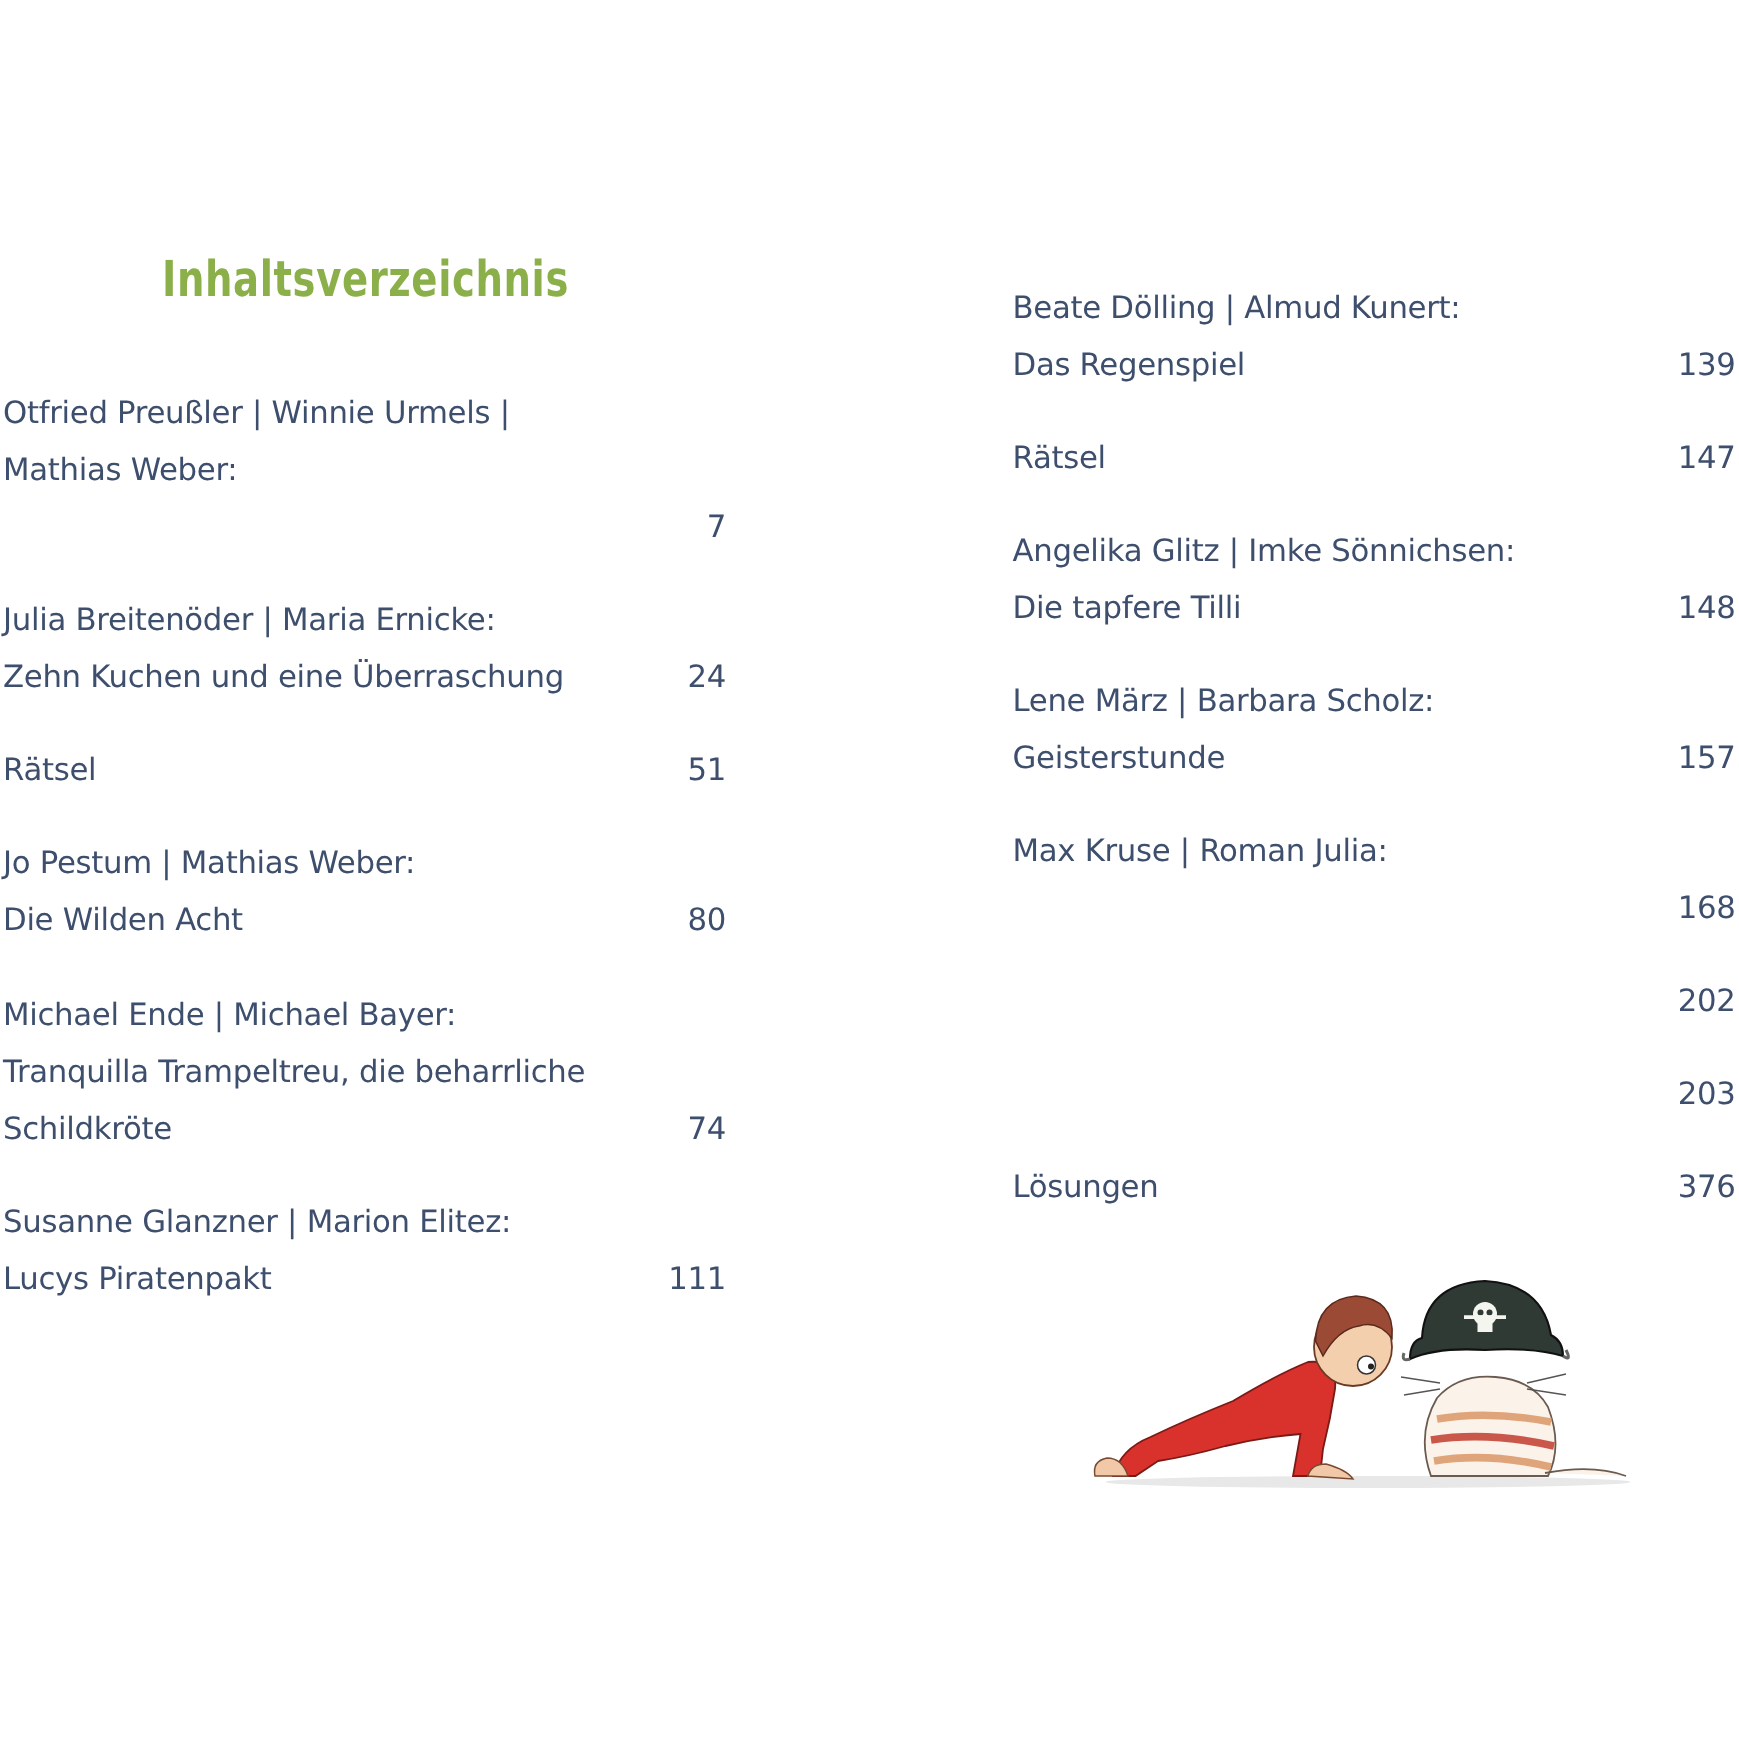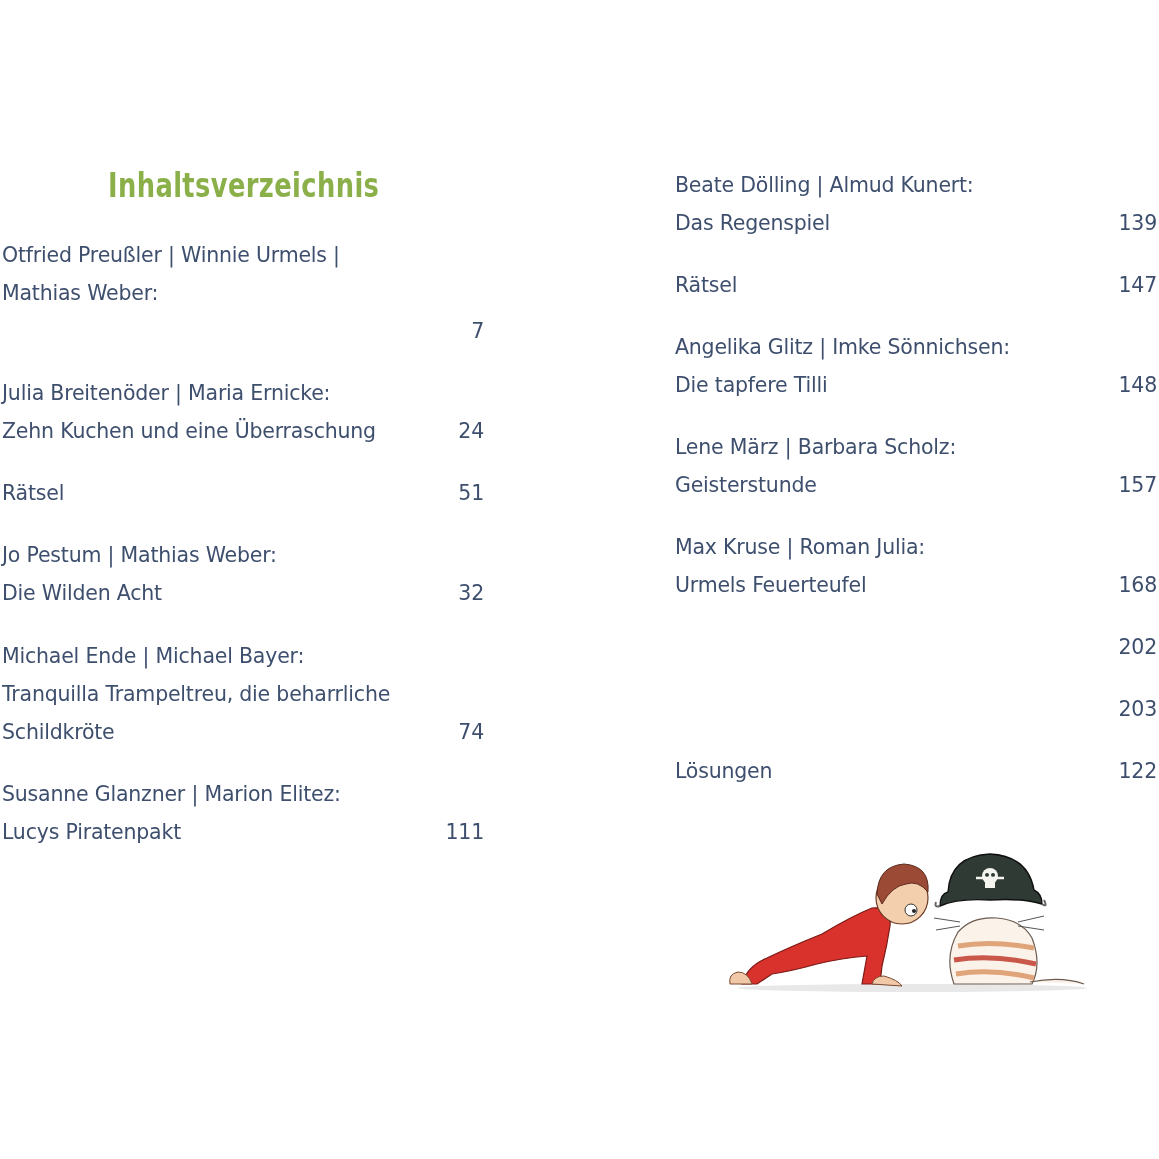--- a/index.html
+++ b/index.html
@@ -36,20 +36,21 @@
     .col-right { left: 675px; width: 482px; }
     .line {
       position: absolute;
       left: 0;
       right: 0;
       height: 30px;
       font-size: 20.5px;
       line-height: 30px;
       white-space: nowrap;
       letter-spacing: -0.2px;
+      margin-top: 20px;
     }
     .line .txt {
       position: absolute;
       left: 0;
       top: 0;
     }
     .line .pg {
       position: absolute;
       right: 0;
       top: 0;
@@ -92,21 +93,21 @@
     <div class="line" style="top:478px">
         <span class="txt">Rätsel</span>
         <span class="pg">51</span>
       </div>
 
     <div class="line" style="top:540px">
         <span class="txt">Jo Pestum | Mathias Weber:</span>
       </div>
     <div class="line" style="top:578px">
         <span class="txt">Die Wilden Acht</span>
-        <span class="pg">32</span>
+        <span class="pg">80</span>
       </div>
 
     <div class="line" style="top:641px">
         <span class="txt">Michael Ende | Michael Bayer:</span>
       </div>
     <div class="line" style="top:679px">
         <span class="txt">Tranquilla Trampeltreu, die beharrliche</span>
       </div>
     <div class="line" style="top:717px">
         <span class="txt">Schildkröte</span>
@@ -149,35 +150,34 @@
       </div>
     <div class="line" style="top:470px">
         <span class="txt">Geisterstunde</span>
         <span class="pg">157</span>
       </div>
 
     <div class="line" style="top:532px">
         <span class="txt">Max Kruse | Roman Julia:</span>
       </div>
     <div class="line" style="top:570px">
-        <span class="txt">Urmels Feuerteufel</span>
         <span class="pg">168</span>
       </div>
 
     <div class="line" style="top:632px">
         <span class="pg">202</span>
       </div>
 
     <div class="line" style="top:694px">
         <span class="pg">203</span>
       </div>
 
     <div class="line" style="top:756px">
         <span class="txt">Lösungen</span>
-        <span class="pg">122</span>
+        <span class="pg">376</span>
       </div>
   </div>
 
   <div class="illustration">
     <svg width="370" height="150" viewBox="0 0 370 150" xmlns="http://www.w3.org/2000/svg">
 
       <ellipse cx="190" cy="142" rx="175" ry="4" fill="#e8e8e8"></ellipse>
 
       <g>
         <path d="M20 138 Q25 120 45 112 Q70 100 100 88 Q130 70 150 62 Q170 60 168 80 Q165 100 160 120 L158 138 L140 138 L145 110 Q120 112 95 118 Q70 125 50 128 L35 138 Z" fill="#d9312b" stroke="#7a1a16" stroke-width="1.2"></path>

